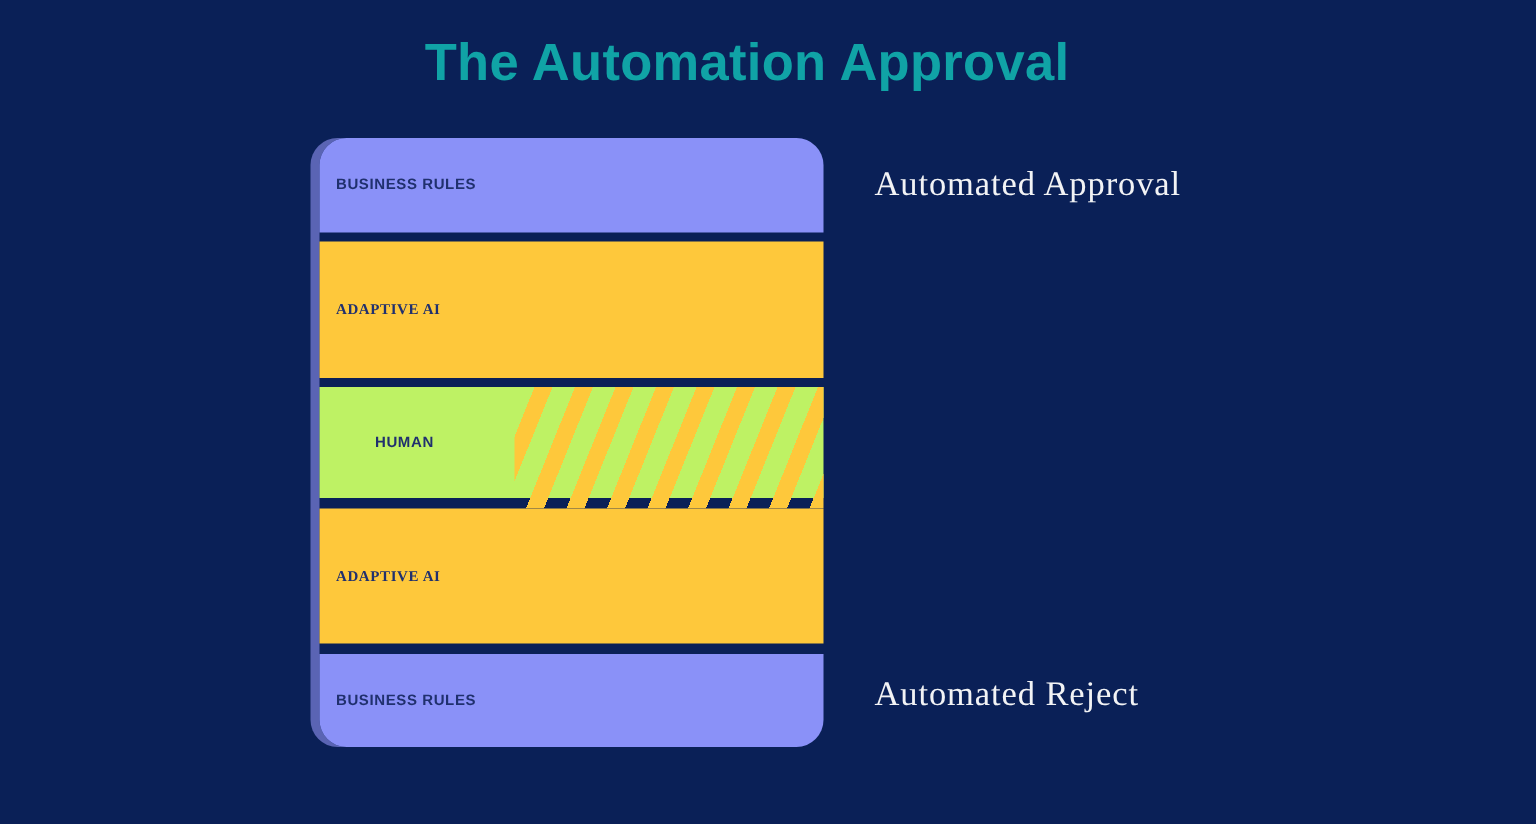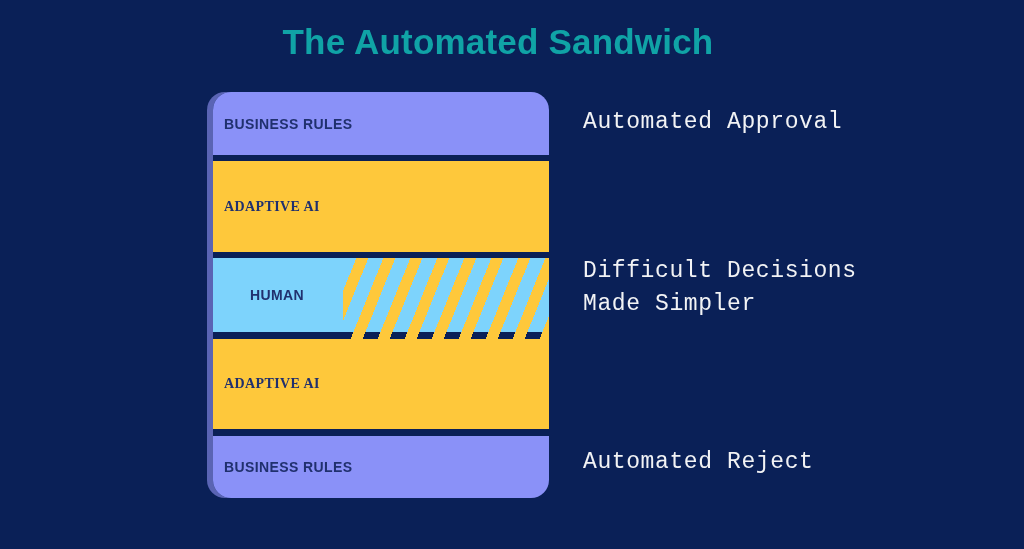--- a/index.html
+++ b/index.html
@@ -37,31 +37,31 @@
 
   .layer {
     position: relative;
     width: 336px;
     display: flex;
     align-items: center;
     box-sizing: border-box;
     padding-left: 11px;
   }
   .layer .layer-label {
-    font-size: 14px;
+    font-size: 10px;
     font-weight: bold;
     letter-spacing: 0.4px;
     color: #20306E;
     position: relative;
     z-index: 2;
   }
 
   .layer.rules  { background: #8A91F8; height: 63px; }
   .layer.ai     { background: #FEC83B; height: 91px; font-family: Liberation Serif, serif; }
-  .layer.human  { background: #7dd3fc; height: 74px; padding-left: 37px; }
+  .layer.human  { background: #bef264; height: 74px; padding-left: 37px; }
 
   .layer.rules-top    { border-radius: 18px 18px 0 0; }
   .layer.rules-bottom { border-radius: 0 0 18px 18px; height: 62px; }
 
   .layer.ai-top     { margin-top: 6px; }
   .layer.human      { margin-top: 6px; }
   .layer.ai-bottom  { margin-top: 7px; height: 90px; }
   .layer.rules-bottom { margin-top: 7px; }
 
   
@@ -86,37 +86,37 @@
       #FEC83B 15px 27px
     );
     transform: skewX(-22deg);
   }
 
   
   .annotation {
     position: absolute;
     left: 583px;
     color: #F2F3F5;
-    font-family: Liberation Mono, monospace;
+    font-family: Liberation Serif, serif;
     font-size: 23px;
     letter-spacing: 0.6px;
     line-height: 33px;
     white-space: nowrap;
   }
   .annotation .line { display: block; }
   .anno-approval { top: 106px; }
   .anno-difficult { top: 255px; }
   .anno-reject { top: 446px; text-align: right; }
 </style>
 </head>
 <body>
 
 <div class="page">
 
-  <div class="title">The Automated Sandwich</div>
+  <div class="title">The Automation Approval</div>
 
   <div class="stack">
 
     <div class="layer rules rules-top">
       <span class="layer-label">BUSINESS RULES</span>
     </div>
 
     <div class="layer ai ai-top">
       <span class="layer-label">ADAPTIVE AI</span>
     </div>
@@ -135,22 +135,18 @@
     <div class="layer rules rules-bottom">
       <span class="layer-label">BUSINESS RULES</span>
     </div>
 
   </div>
 
   <div class="annotation anno-approval">
     <span class="line">Automated Approval</span>
   </div>
 
-  <div class="annotation anno-difficult">
-    <span class="line">Difficult Decisions</span>
-    <span class="line">Made Simpler</span>
-  </div>
 
   <div class="annotation anno-reject">
     <span class="line">Automated Reject</span>
   </div>
 
 </div>
 
 </body></html>

